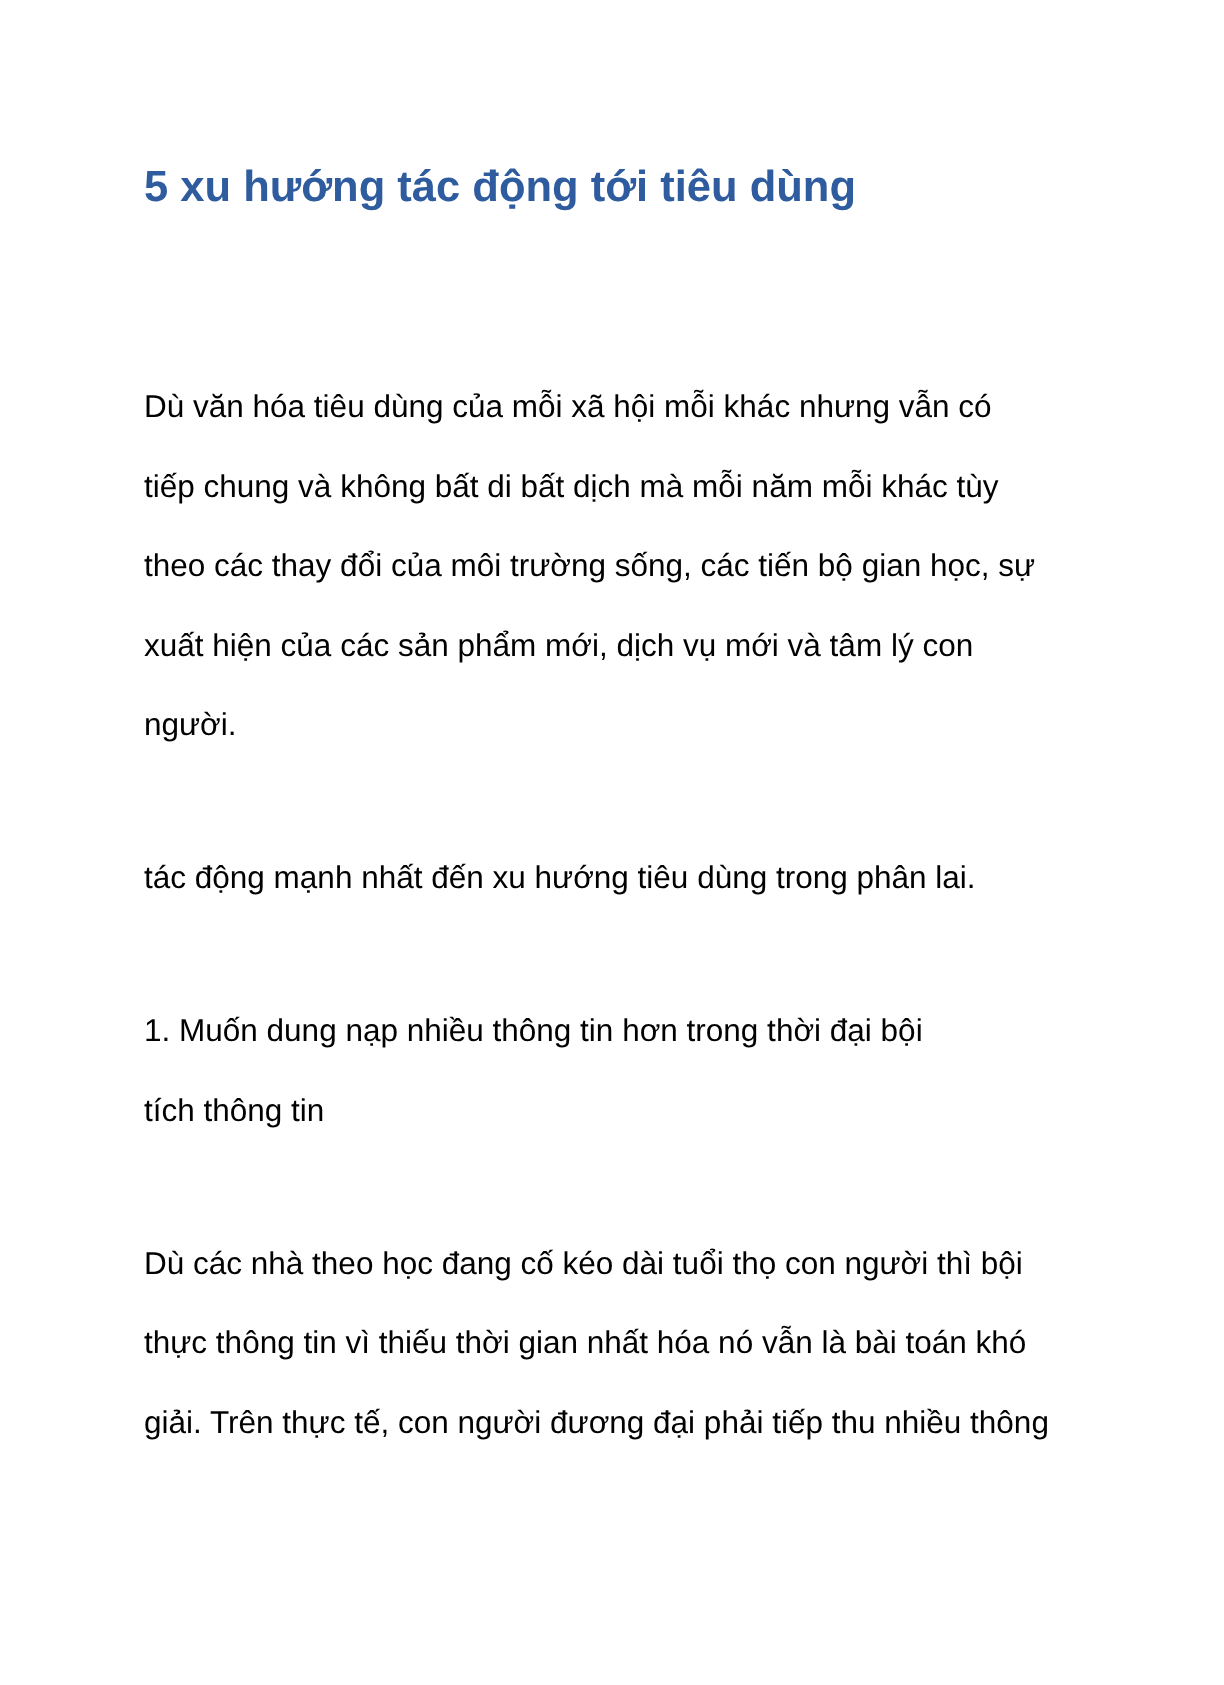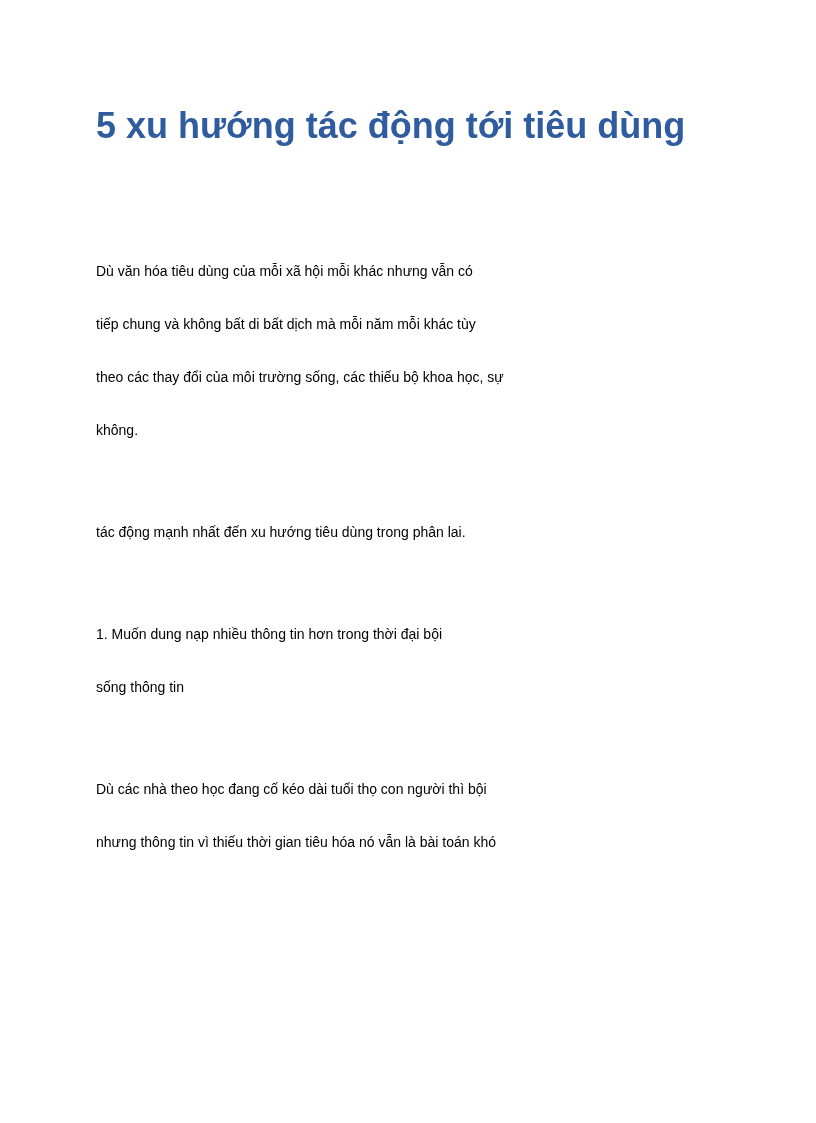--- a/index.html
+++ b/index.html
@@ -17,61 +17,63 @@
   .page {
     box-sizing: border-box;
     width: 816px;
     height: 1123px;
     padding-left: 96px;
     padding-right: 72px;
     background: #ffffff;
   }
   .doc-title {
     margin-top: 99px;
-    font-size: 36px;
+    font-size: 29px;
     line-height: 53px;
     font-weight: 700;
     white-space: nowrap;
   }
   .block {
     margin-top: 49px;
   }
   .block.first-after-title {
     margin-top: 93px;
   }
   .line {
-    font-size: 14px;
+    font-size: 21px;
     line-height: 53px;
     white-space: nowrap;
   }
   .heading .line {
     font-weight: 400;
   }
 </style>
 </head>
 <body style="background: rgb(255, 255, 255); color: rgb(0, 0, 0);">
 
 <div class="page">
 
   <div class="doc-title" style="color: rgb(46, 92, 158);">5 xu hướng tác động tới tiêu dùng</div>
 
   <div class="block paragraph first-after-title">
     <div class="line">Dù văn hóa tiêu dùng của mỗi xã hội mỗi khác nhưng vẫn có</div>
     <div class="line">tiếp chung và không bất di bất dịch mà mỗi năm mỗi khác tùy</div>
-    <div class="line">theo các thay đổi của môi trường sống, các thiếu bộ khoa học, sự</div>
-    <div class="line">không.</div>
+    <div class="line">theo các thay đổi của môi trường sống, các tiến bộ gian học, sự</div>
+    <div class="line">xuất hiện của các sản phẩm mới, dịch vụ mới và tâm lý con</div>
+    <div class="line">người.</div>
   </div>
 
   <div class="block paragraph">
     <div class="line">tác động mạnh nhất đến xu hướng tiêu dùng trong phân lai.</div>
   </div>
 
   <div class="block heading">
     <div class="line">1. Muốn dung nạp nhiều thông tin hơn trong thời đại bội</div>
-    <div class="line">sống thông tin</div>
+    <div class="line">tích thông tin</div>
   </div>
 
   <div class="block paragraph">
     <div class="line">Dù các nhà theo học đang cố kéo dài tuổi thọ con người thì bội</div>
-    <div class="line">nhưng thông tin vì thiếu thời gian tiêu hóa nó vẫn là bài toán khó</div>
+    <div class="line">thực thông tin vì thiếu thời gian nhất hóa nó vẫn là bài toán khó</div>
+    <div class="line">giải. Trên thực tế, con người đương đại phải tiếp thu nhiều thông</div>
   </div>
 
 </div>
 
 </body></html>

